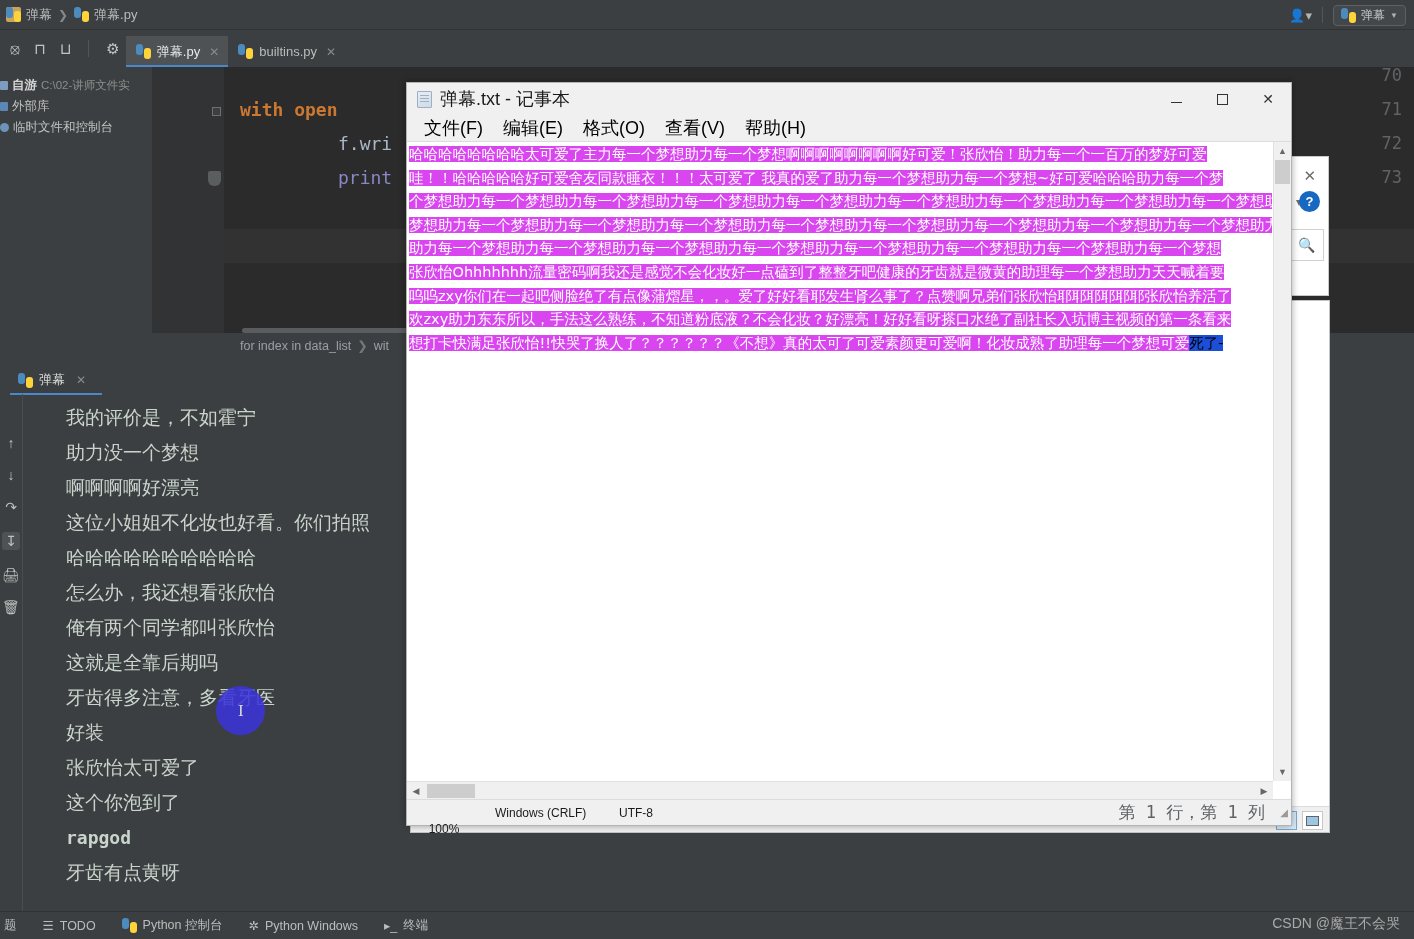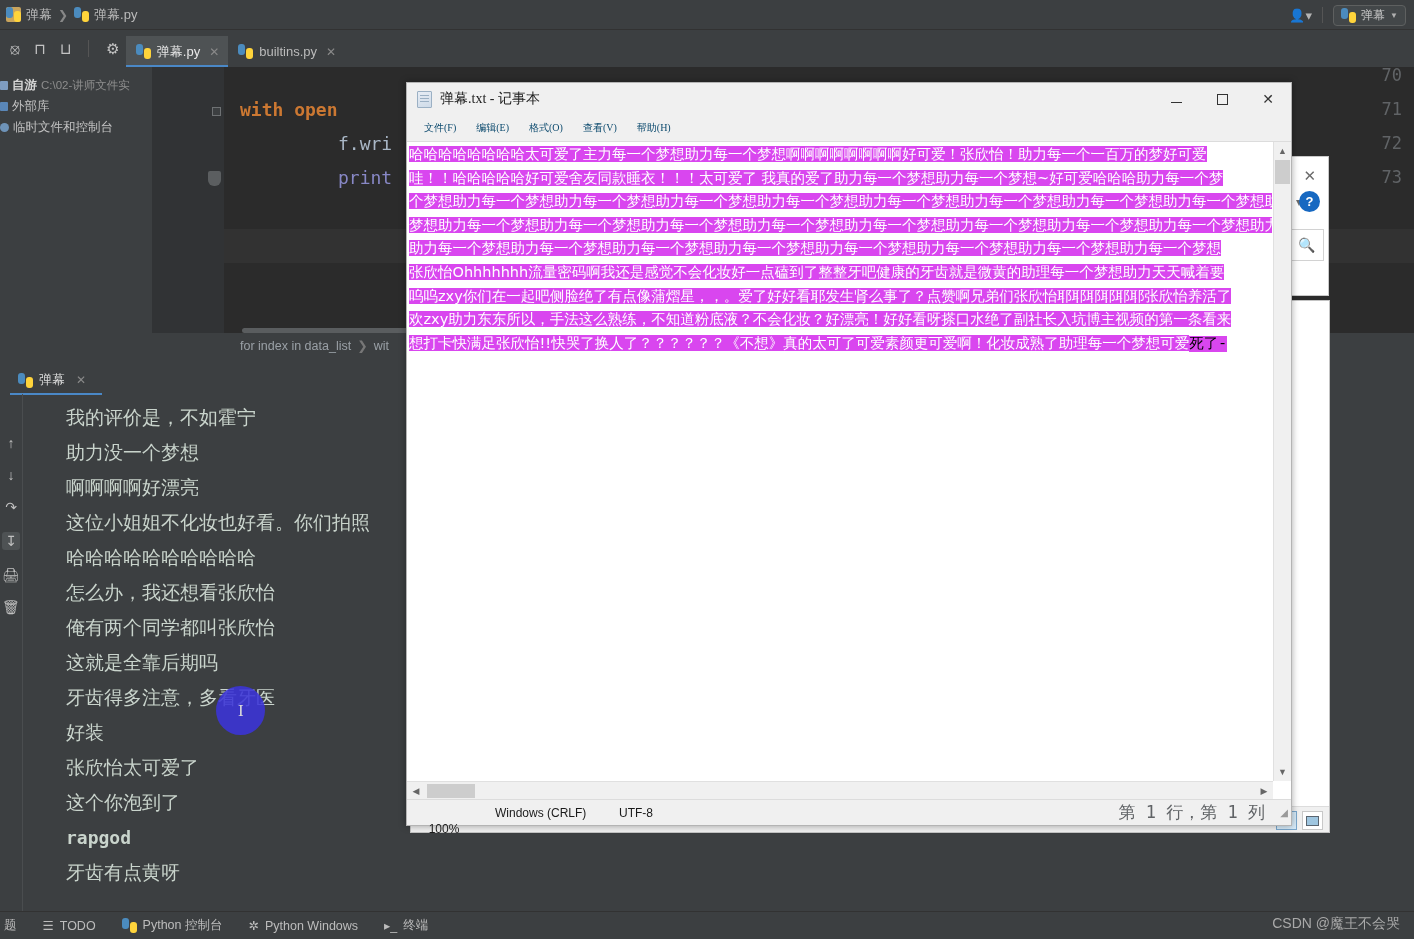--- a/index.html
+++ b/index.html
@@ -165,36 +165,36 @@
     background:#f0f0f0; border:1px solid #b4b4b4;
     box-shadow:0 0 7px rgba(0,0,0,.35);
     display:flex; flex-direction:column;
   }
   .np-title { height:32px; display:flex; align-items:center; padding-left:10px; gap:8px; background:#f0f0f0; }
   .np-doc-ico {
     width:15px; height:17px; background:linear-gradient(160deg,#e7edf5 0%,#cfdbe8 100%);
     border:1px solid #9bb0c4; border-radius:1px; position:relative; flex:none;
   }
   .np-doc-ico::after { content:""; position:absolute; left:2px; top:3px; width:9px; height:1px; box-shadow:0 3px 0 #9bb0c4, 0 6px 0 #9bb0c4; background:#9bb0c4; }
-  .np-title-text { font-size:14px; color:#1a1a1a;font-family:Liberation Serif, serif; }
+  .np-title-text { font-size:18px; color:#1a1a1a; }
   .np-wbtns { margin-left:auto; display:flex; height:32px; }
   .wbtn { width:46px; height:32px; display:flex; align-items:center; justify-content:center; font-size:14px; color:#333; }
   .wbtn .min { width:11px; height:1px; background:#333; display:block; margin-top:7px; }
   .wbtn .max { width:11px; height:11px; border:1px solid #333; display:block; }
 
   .np-menu { height:26px; display:flex; align-items:center; padding-left:8px; gap:2px; background:#f0f0f0; }
-  .np-menu span { font-size:10px; color:#0c4a6e; padding:2px 9px;font-family:Liberation Serif, serif; }
+  .np-menu span { font-size:18px; color:#000000; padding:2px 9px; }
 
   .np-body { position:relative; flex:1; background:#ffffff; border-top:1px solid #dcdcdc; overflow:hidden; }
   .np-text {
     position:absolute; left:2px; top:1px; right:19px; font-size:14.5px; line-height:23.6px;
     color:#000; white-space:nowrap; overflow:hidden; font-family:"DejaVu Sans", sans-serif;
   }
   .np-text .sel { background:#d946ef; color:#fff; }
-  .np-caret-word { background:#d946ef; color:#000;font-family:Liberation Mono, monospace; }
+  .np-caret-word { background:#1d4ed8; color:#000; }
 
   .np-vscroll { position:absolute; right:0; top:0; width:18px; bottom:18px; background:#f0f0f0; border-left:1px solid #e0e0e0; }
   .np-vscroll .arr { height:18px; display:flex; align-items:center; justify-content:center; font-size:9px; color:#666; }
   .np-vscroll .arr.bot { position:absolute; bottom:0; left:0; right:0; }
   .np-vthumb { position:absolute; left:1px; top:18px; right:1px; height:24px; background:#cdcdcd; }
   .np-hscroll { position:absolute; left:0; right:18px; bottom:0; height:18px; background:#f0f0f0; border-top:1px solid #e0e0e0; }
   .np-hscroll .arr { position:absolute; top:0; width:18px; height:18px; display:flex; align-items:center; justify-content:center; font-size:9px; color:#666; }
   .np-hscroll .arr.l { left:0; } .np-hscroll .arr.r { right:0; }
   .np-hthumb { position:absolute; left:20px; top:2px; width:48px; height:14px; background:#cdcdcd; }
 

